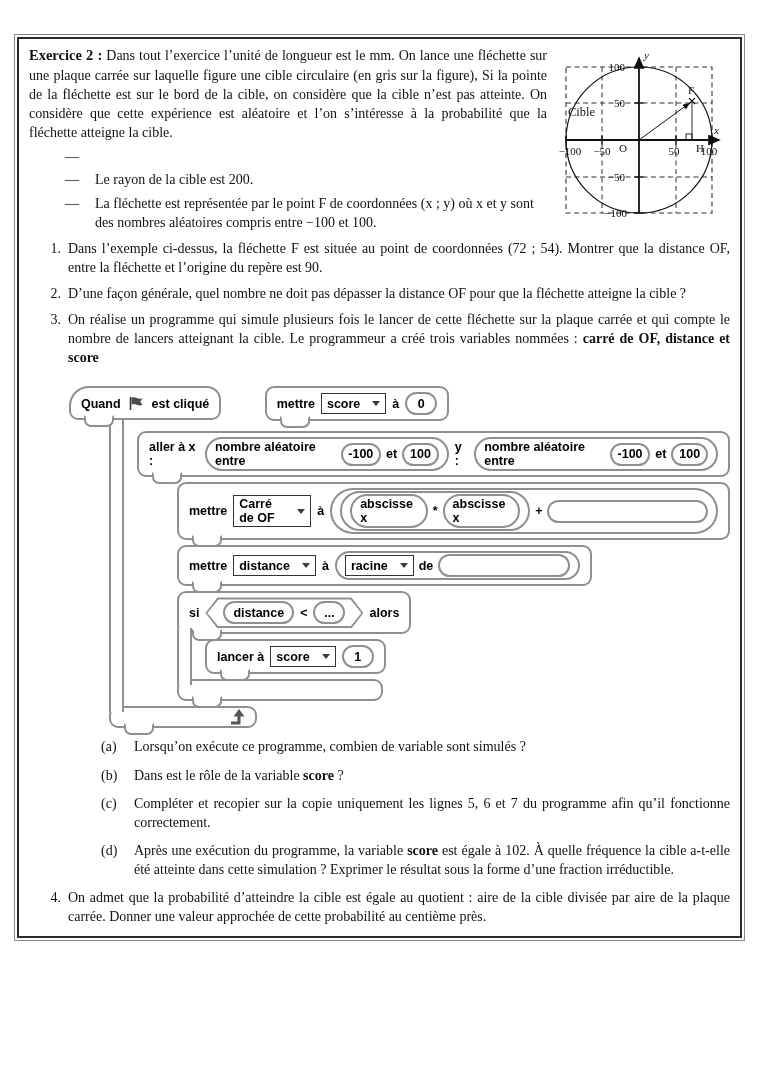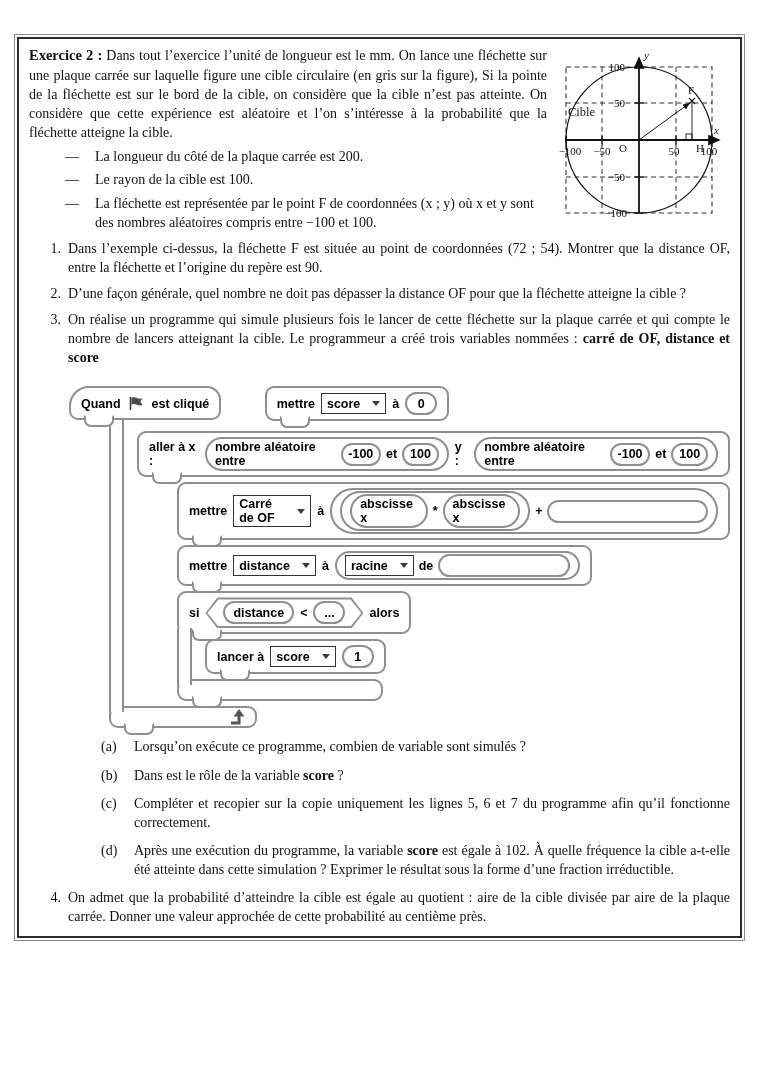--- a/index.html
+++ b/index.html
@@ -119,25 +119,24 @@
       <text class="it" x="159" y="86">x</text>
       <text class="it" x="89" y="11">y</text>
     </svg>
    </div>
 
    <p class="intro"><b>Exercice 2 :</b> <span>Dans tout l’exercice l’unité de longueur est le mm. On lance une fléchette sur une plaque carrée sur laquelle figure une cible circulaire (en gris sur la figure), Si la pointe de la fléchette est sur le bord de la cible, on considère que la cible n’est pas atteinte. On considère que cette expérience est aléatoire et l’on s’intéresse à la probabilité que la fléchette atteigne la cible.</span></p>
 
    <div class="bullets">
      <div class="bullet">
             <span class="dash">—</span>
-            <span>La longueur du côté de la plaque carrée est 200.</span>
           </div>
      <div class="bullet">
             <span class="dash">—</span>
-            <span>Le rayon de la cible est 100.</span>
+            <span>Le rayon de la cible est 200.</span>
           </div>
      <div class="bullet">
             <span class="dash">—</span>
             <span>La fléchette est représentée par le point F de coordonnées (x ; y) où x et y sont des nombres aléatoires compris entre −100 et 100.</span>
           </div>
    </div>
 
    <div class="qrow">
      <span class="qnum">1.</span>
      <div class="qtext"><span>Dans l’exemple ci-dessus, la fléchette F est située au point de coordonnées (72 ; 54). Montrer que la distance OF, entre la fléchette et l’origine du repère est 90.</span></div>

